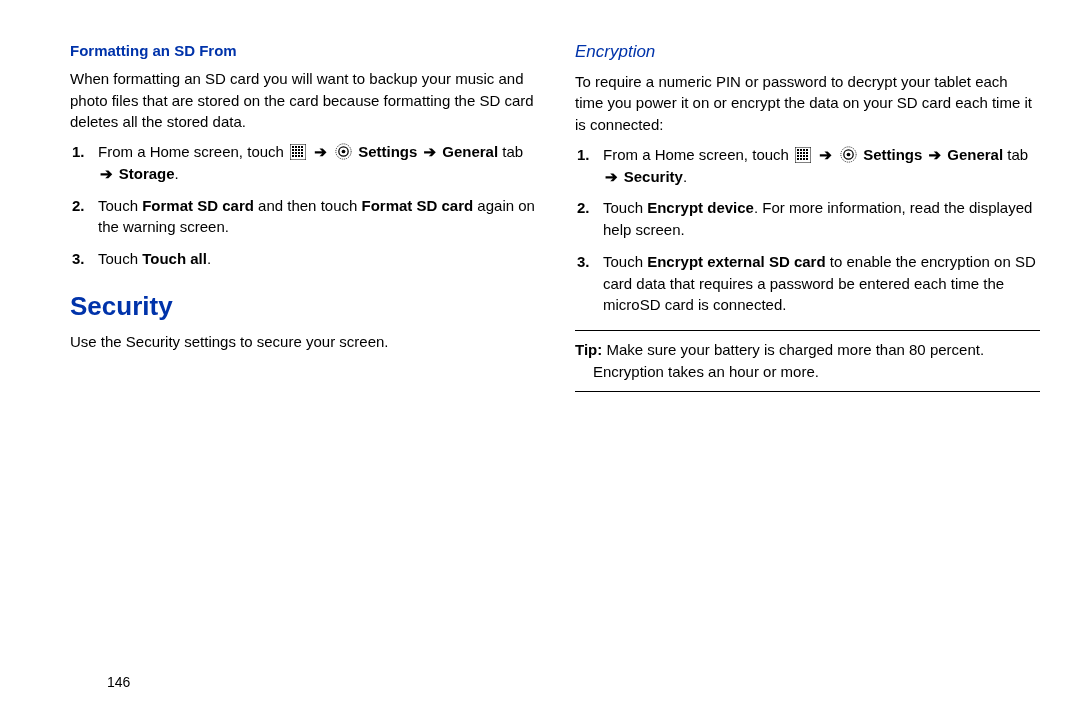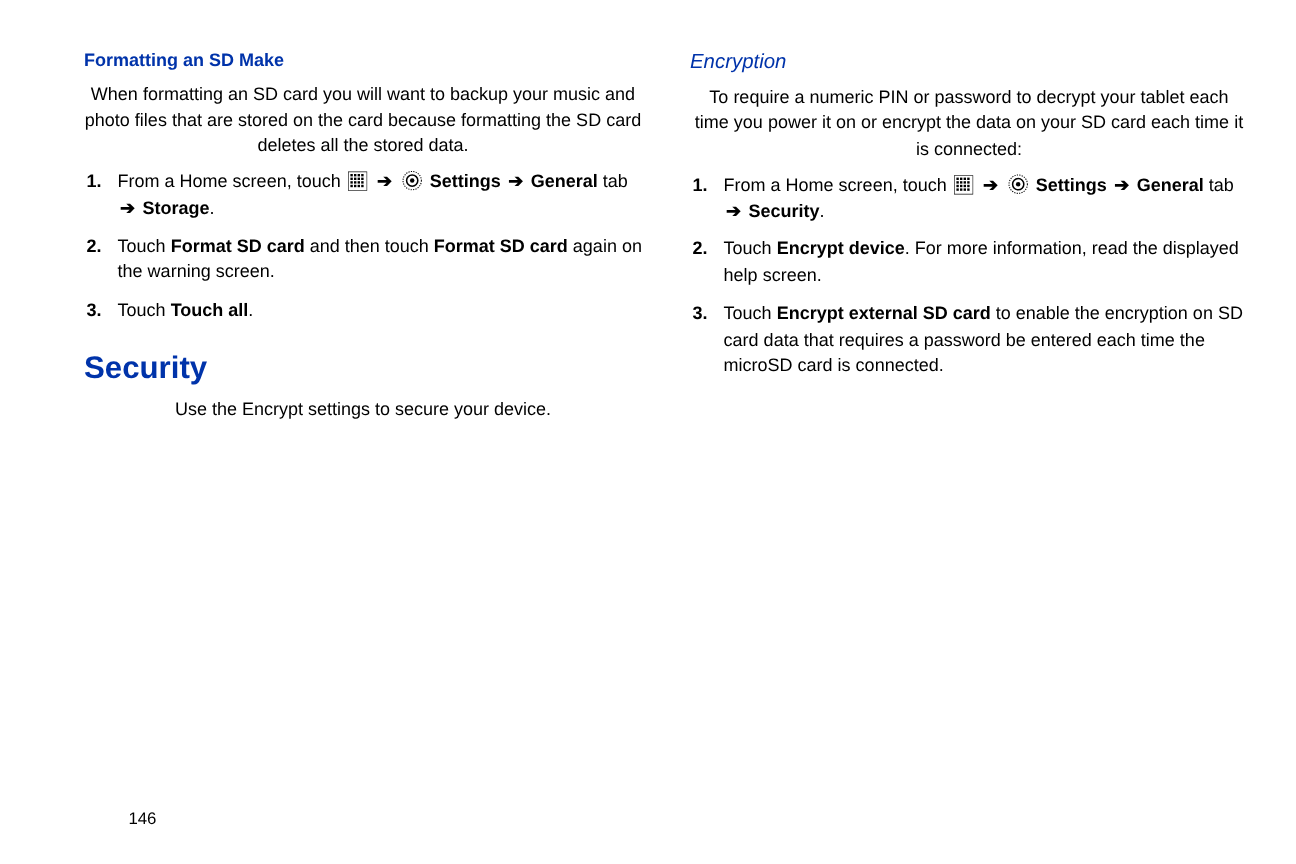--- a/index.html
+++ b/index.html
@@ -37,21 +37,20 @@
   }
   .h-blue-large {
     color: #0033aa;
     font-weight: bold;
     font-size: 26px;
     margin-top: 18px;
     margin-bottom: 6px;
   }
   .para {
     margin: 0 0 8px 0;
-    text-align: center;
   }
   ol.steps {
     list-style: none;
     padding-left: 22px;
     margin: 4px 0 0 0;
     counter-reset: step;
   }
   ol.steps > li {
     counter-increment: step;
     position: relative;
@@ -86,21 +85,21 @@
     bottom: 30px;
     font-size: 14px;
   }
 </style>
 </head>
 <body>
 
 <div class="columns">
 
   <div class="col">
-    <div class="h-blue-bold">Formatting an SD Make</div>
+    <div class="h-blue-bold">Formatting an SD From</div>
     <p class="para">When formatting an SD card you will want to backup your music and photo files that are stored on the card because formatting the SD card deletes all the stored data.</p>
     <ol class="steps">
       <li>
         <span>From a Home screen, touch </span>
         <span class="icon-grid">
           <svg viewBox="0 0 16 16">
               <rect x="0" y="0" width="16" height="16" fill="#fff" stroke="#000" stroke-width="1"></rect>
               <g fill="#000">
                 <rect x="2" y="2" width="2" height="2"></rect>
                 <rect x="5" y="2" width="2" height="2"></rect>
@@ -135,21 +134,21 @@
       </li>
       <li>
         <span>Touch </span><span class="b">Format SD card</span><span> and then touch </span><span class="b">Format SD card</span><span> again on the warning screen.</span>
       </li>
       <li>
         <span>Touch </span><span class="b">Touch all</span><span>.</span>
       </li>
     </ol>
 
     <div class="h-blue-large">Security</div>
-    <p class="para">Use the Encrypt settings to secure your device.</p>
+    <p class="para">Use the Security settings to secure your screen.</p>
   </div>
 
   <div class="col">
     <div class="h-blue-italic">Encryption</div>
     <p class="para">To require a numeric PIN or password to decrypt your tablet each time you power it on or encrypt the data on your SD card each time it is connected:</p>
     <ol class="steps">
       <li>
         <span>From a Home screen, touch </span>
         <span class="icon-grid">
           <svg viewBox="0 0 16 16">
@@ -187,17 +186,21 @@
         <span class="b">Security</span><span>.</span>
       </li>
       <li>
         <span>Touch </span><span class="b">Encrypt device</span><span>. For more information, read the displayed help screen.</span>
       </li>
       <li>
         <span>Touch </span><span class="b">Encrypt external SD card</span><span> to enable the encryption on SD card data that requires a password be entered each time the microSD card is connected.</span>
       </li>
     </ol>
 
+    <div class="tip-block">
+      <span class="b">Tip:</span><span> Make sure your battery is charged more than 80 percent.</span>
+      <span class="tip-body">Encryption takes an hour or more.</span>
+    </div>
   </div>
 
 </div>
 
 <div class="page-number">146</div>
 
 </body></html>

